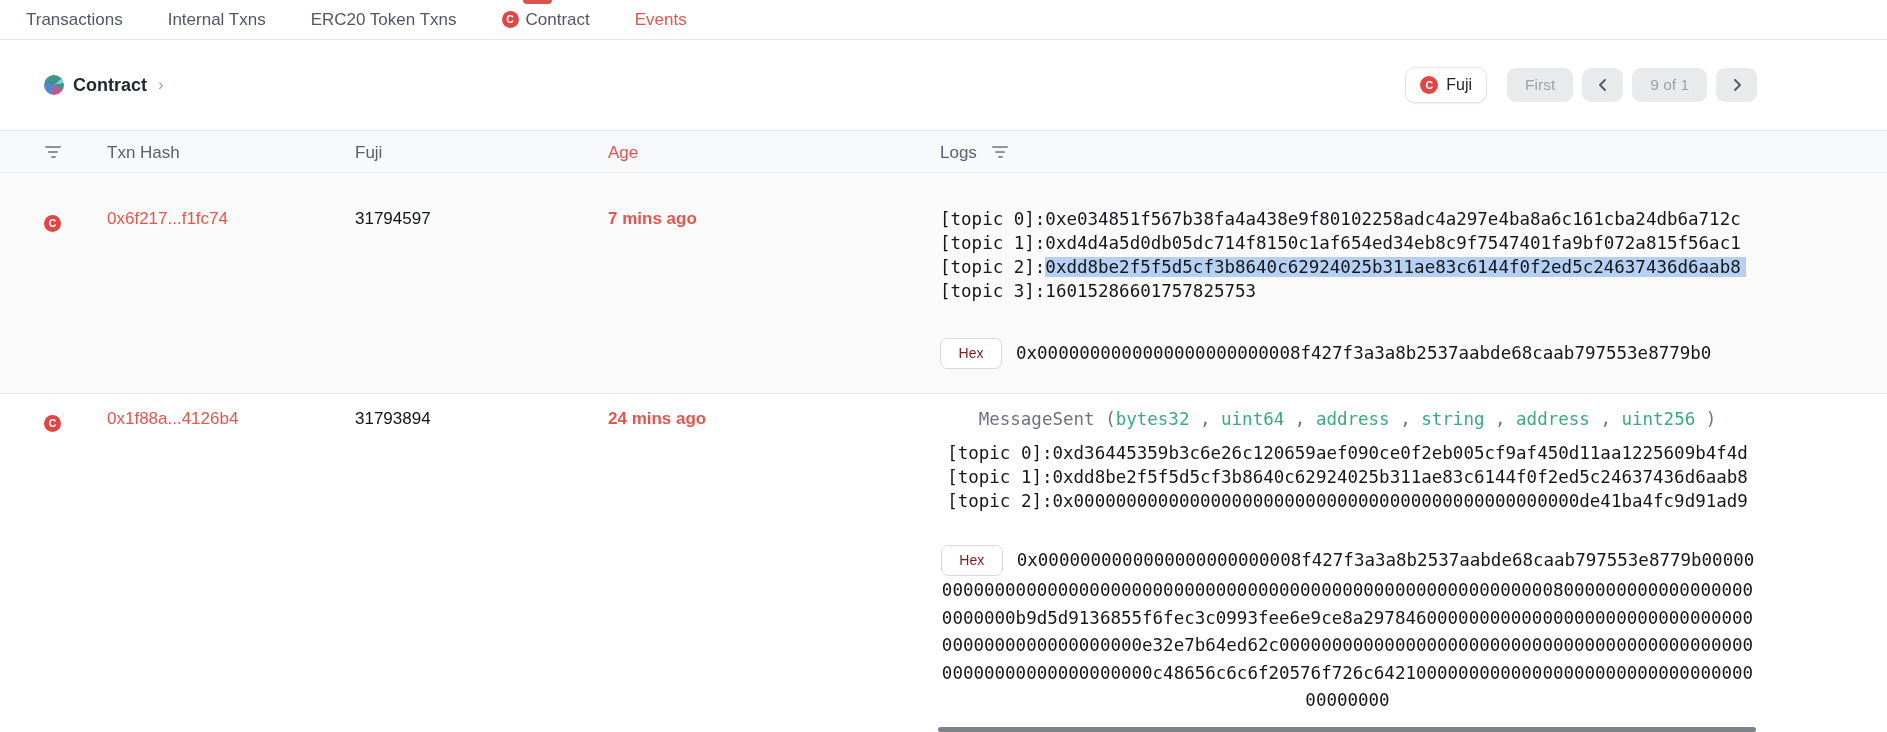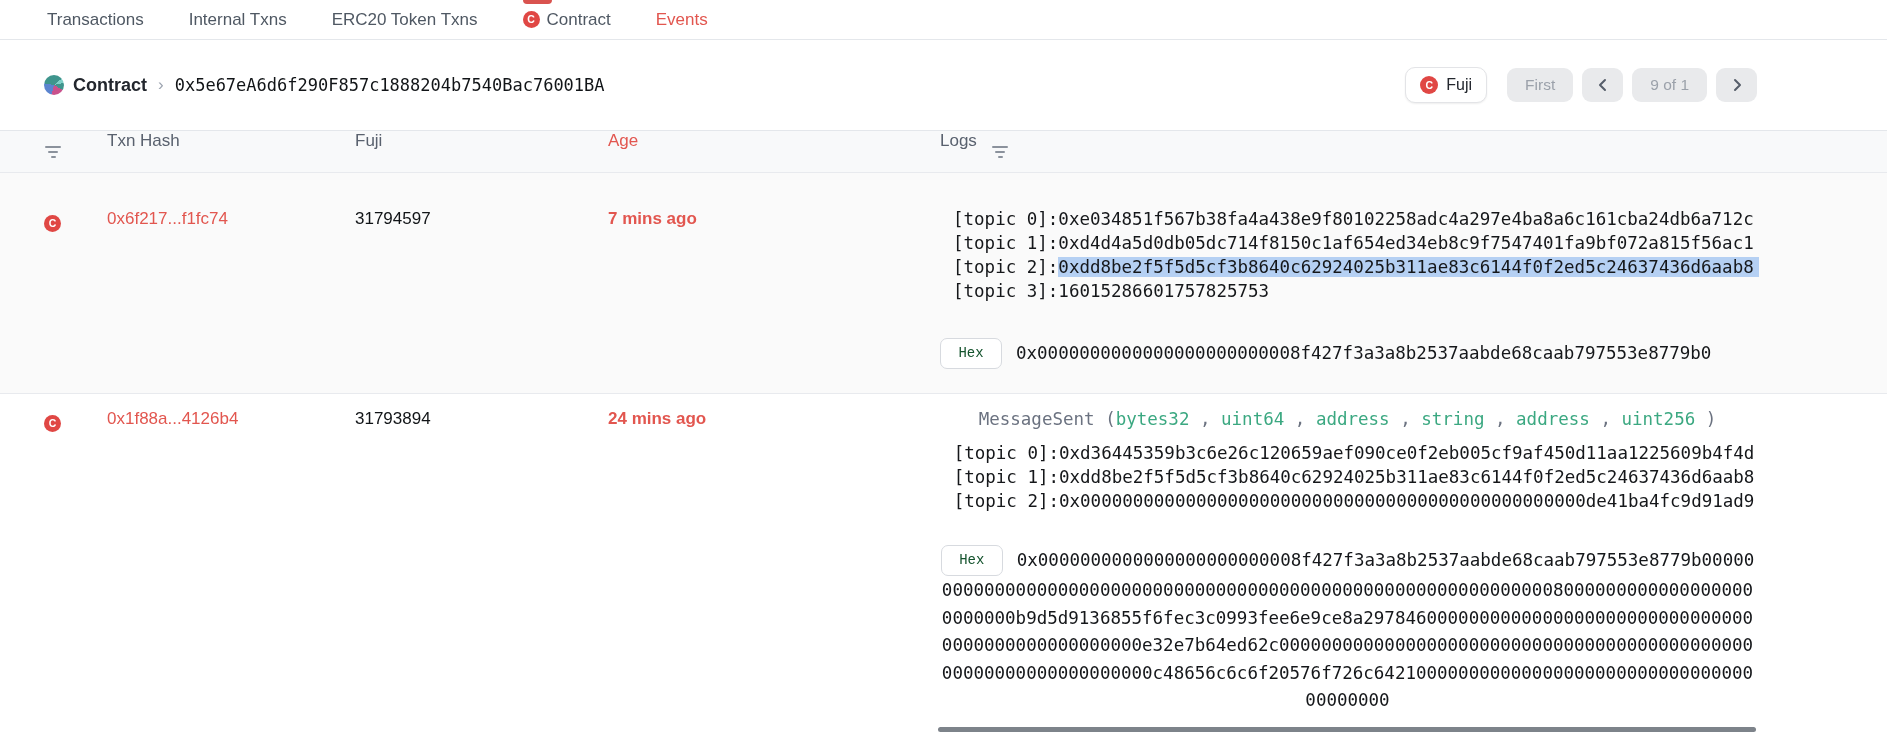--- a/index.html
+++ b/index.html
@@ -2,21 +2,21 @@
 <html><head>
 <meta charset="utf-8">
 <style>
   * { box-sizing: border-box; margin: 0; padding: 0; }
   html,body { width:1887px; height:732px; overflow:hidden; background:#fff;
               font-family:"Liberation Sans", sans-serif; color:#15171a; }
   .page { position:relative; width:1887px; height:732px; }
 
   
   .topnav { position:relative; height:40px; display:flex; align-items:center;
-            gap:45px; padding-left:47px; border-bottom:1px solid #e4e7eb; background:#fff; }
+            gap:45px; padding-left:26px; border-bottom:1px solid #e4e7eb; background:#fff; }
   .tab { font-size:17px; font-weight:500; color:#4f5863; display:flex; align-items:center;
          gap:7px; cursor:pointer; white-space:nowrap; }
   .tab.active { color:#e2564f; }
   .red-arc { position:absolute; left:523px; top:0; width:29px; height:4px;
              background:#d9534f; border-radius:0 0 14px 14px; }
 
   .c-badge { display:inline-flex; align-items:center; justify-content:center;
              width:17px; height:17px; border-radius:50%; background:#e04744;
              color:#fff; font-size:10.5px; font-weight:bold; line-height:1; }
 
@@ -37,21 +37,21 @@
   .fuji-badge .c-badge { width:18px; height:18px; }
   .fuji-label { font-size:16px; font-weight:500; color:#23272e; }
   .gbtn { display:flex; align-items:center; justify-content:center; height:34px;
           padding:0 18px; background:#e9eaec; border:none; border-radius:9px;
           font-family:"Liberation Sans",sans-serif; font-size:15.5px; color:#9ba1aa; cursor:pointer; }
   .gbtn.icon-btn { width:41px; padding:0; }
   .gbtn.icon-btn svg { stroke:#565e6a; }
 
   
   .thead { position:relative; height:41px; background:#f8f9fa; }
-  .thead .hcell { position:absolute; top:0; font-size:17px; font-weight:500; color:#59616e; }
+  .thead .hcell { position:absolute; top:12px; font-size:17px; font-weight:500; color:#59616e; }
   .col-hash  { left:107px; } .col-block { left:355px; }
   .col-age   { left:608px; } .col-logs  { left:940px; }
   .thead .hcell.red { color:#e2564f; }
   .filter-icon { position:absolute; display:flex; flex-direction:column; align-items:center;
                  gap:3px; width:18px; cursor:pointer; }
   .filter-icon i { display:block; height:2px; background:#8b929c; border-radius:2px; }
   .filter-icon i:nth-child(1){ width:16px; } .filter-icon i:nth-child(2){ width:10px; }
   .filter-icon i:nth-child(3){ width:5px; }
   #filter-main { left:44px; top:15px; }
   #filter-logs { left:991px; top:15px; }
@@ -66,33 +66,33 @@
   .hash-link { color:#e2564f; text-decoration:none; cursor:pointer; }
   .block-num { color:#111417; font-weight:500; }
   .age-text  { color:#e2564f;font-weight:bold; }
 
   .logs-cell { position:absolute; left:940px; width:815px; }
   .row.r0 .logs-cell { top:34px; } .row.r1 .logs-cell { top:13px;text-align:center; }
   .event-line { font-family:"DejaVu Sans Mono", monospace; font-size:17.5px;
                 line-height:24px; color:#6b7280; white-space:nowrap; }
   .ev-type { color:#3ba881; }
   .topics { font-family:"DejaVu Sans Mono", monospace; font-size:17.5px;
-            line-height:24px; color:#15171a;margin-left:13px; }
+            line-height:24px; color:#15171a; }
   .row.r1 .topics { margin-top:10px; }
   .topic-line { white-space:nowrap; }
   .t-value.hl { background:#b5d0f3; padding-right:5px; }
 
   .hexwrap { font-family:"DejaVu Sans Mono", monospace; font-size:17.5px;
              line-height:27px; color:#15171a; word-break:break-all; }
   .row.r0 .hexwrap { margin-top:35px; } .row.r1 .hexwrap { margin-top:32px; }
   .hexbtn { display:inline-flex; align-items:center; justify-content:center;
             height:31px; min-width:62px; padding:0 14px; margin-right:14px;
             background:#fff; border:1px solid #d7dadf; border-radius:7px;
-            font-family:Liberation Mono, monospace; font-size:14px; font-weight:500;
-            color:#14532d; vertical-align:middle; cursor:pointer; }
+            font-family:Liberation Sans, sans-serif; font-size:14px; font-weight:500;
+            color:#7f1d1d; vertical-align:middle; cursor:pointer; }
   .hexdata { vertical-align:middle; }
 
   .hex-scrollbar { position:absolute; left:938px; top:727px; width:818px; height:5px;
                    background:#7d838a; border-radius:3px; cursor:pointer; }
 </style>
 </head>
 <body>
 
 <div class="page">
 
@@ -114,21 +114,20 @@
       <div class="tab active">
         <span>Events</span>
       </div>
     </div>
 
   <div class="crumbbar">
     <div class="crumb-left">
       <span class="identicon"></span>
       <span class="crumb-section">Contract</span>
       <span class="crumb-sep">›</span>
-      <span class="crumb-address">0x5e67eA6d6f290F857c1888204b7540Bac76001BA</span>
     </div>
     <div class="crumb-right">
       <div class="fuji-badge">
         <span class="c-badge">C</span>
         <span class="fuji-label">Fuji</span>
       </div>
       <button class="gbtn">First</button>
       <button class="gbtn icon-btn">
         <svg width="12" height="16" viewBox="0 0 12 16" fill="none" stroke-width="2" stroke-linecap="round" stroke-linejoin="round">
             <polyline points="8,3 3,8 8,13"></polyline>

